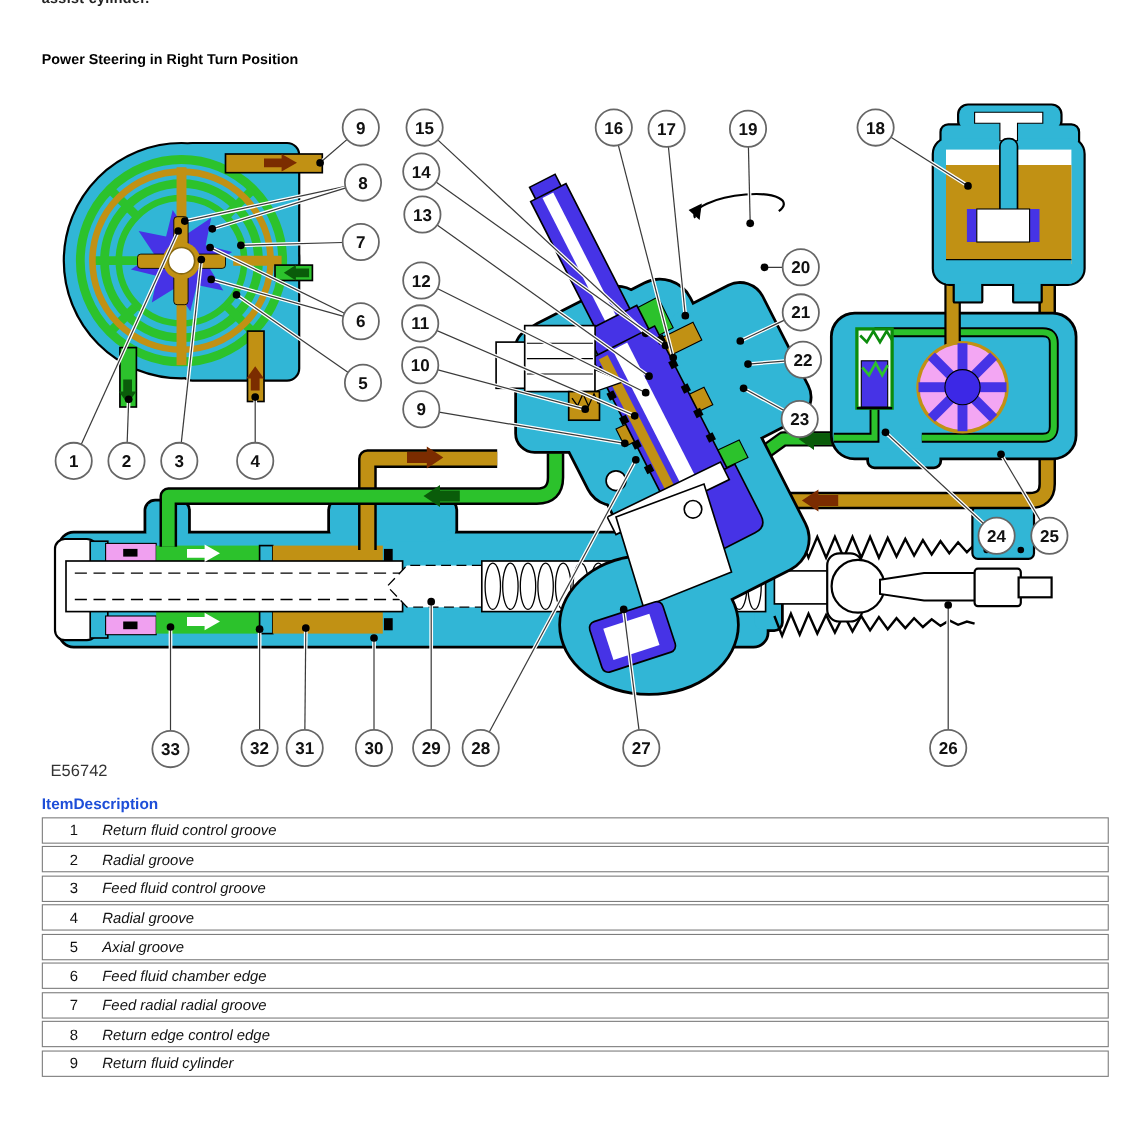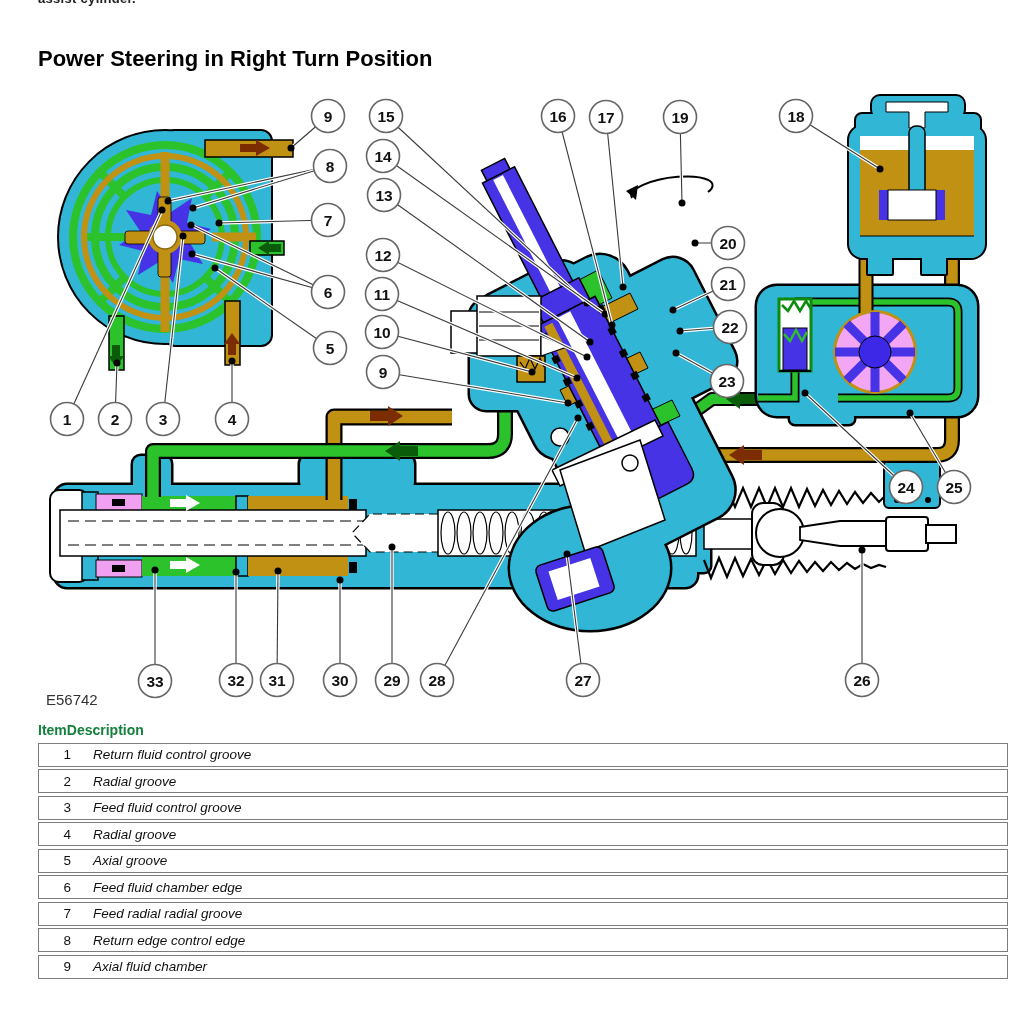--- a/index.html
+++ b/index.html
@@ -1,24 +1,24 @@
 <!DOCTYPE html>
 <html><head>
 <meta charset="utf-8">
 <style>
   html,body{margin:0;padding:0;background:#fff;width:1024px;height:1024px;
     font-family:"Liberation Sans",sans-serif;position:relative;overflow:hidden;}
   #topcut{position:absolute;top:0;left:38px;height:9px;overflow:hidden;}
   #topcut span{display:block;margin-top:-9px;font-size:13px;font-weight:bold;color:#222;letter-spacing:.3px;}
-  #heading{position:absolute;top:46px;left:38px;font-size:22px;font-weight:bold;color:#000;margin:0;}
+  #heading{position:absolute;top:46px;left:38px;font-size:13px;font-weight:bold;color:#000;margin:0;}
   #diagram{position:absolute;top:0;left:0;}
   svg text{font-family:"Liberation Sans",sans-serif;}
   .callout-num{font-size:15.5px;font-weight:bold;fill:#111;text-anchor:middle;}
   #itemtable{position:absolute;top:722px;left:38px;width:970px;}
-  #thead{font-size:14px;font-weight:bold;color:#15803d;height:18px;}
+  #thead{font-size:14px;font-weight:bold;color:#1d4ed8;height:18px;}
   .trow{display:flex;align-items:center;border:1px solid #7d7d7d;height:22px;margin-top:2.5px;
         font-size:13.5px;color:#111;background:#fff;}
   .tnum{width:32px;text-align:right;flex:0 0 32px;}
   .tdesc{padding-left:22px;font-style:italic;}
 </style>
 </head>
 <body>
 
 <div id="topcut">
     <span>assist cylinder.</span>
@@ -492,16 +492,16 @@
       <div class="trow">
         <span class="tnum">7</span>
         <span class="tdesc">Feed radial radial groove</span>
       </div>
       <div class="trow">
         <span class="tnum">8</span>
         <span class="tdesc">Return edge control edge</span>
       </div>
       <div class="trow">
         <span class="tnum">9</span>
-        <span class="tdesc">Axial fluid chamber</span>
+        <span class="tdesc">Return fluid cylinder</span>
       </div>
     </div>
 </div>
 
 </body></html>

